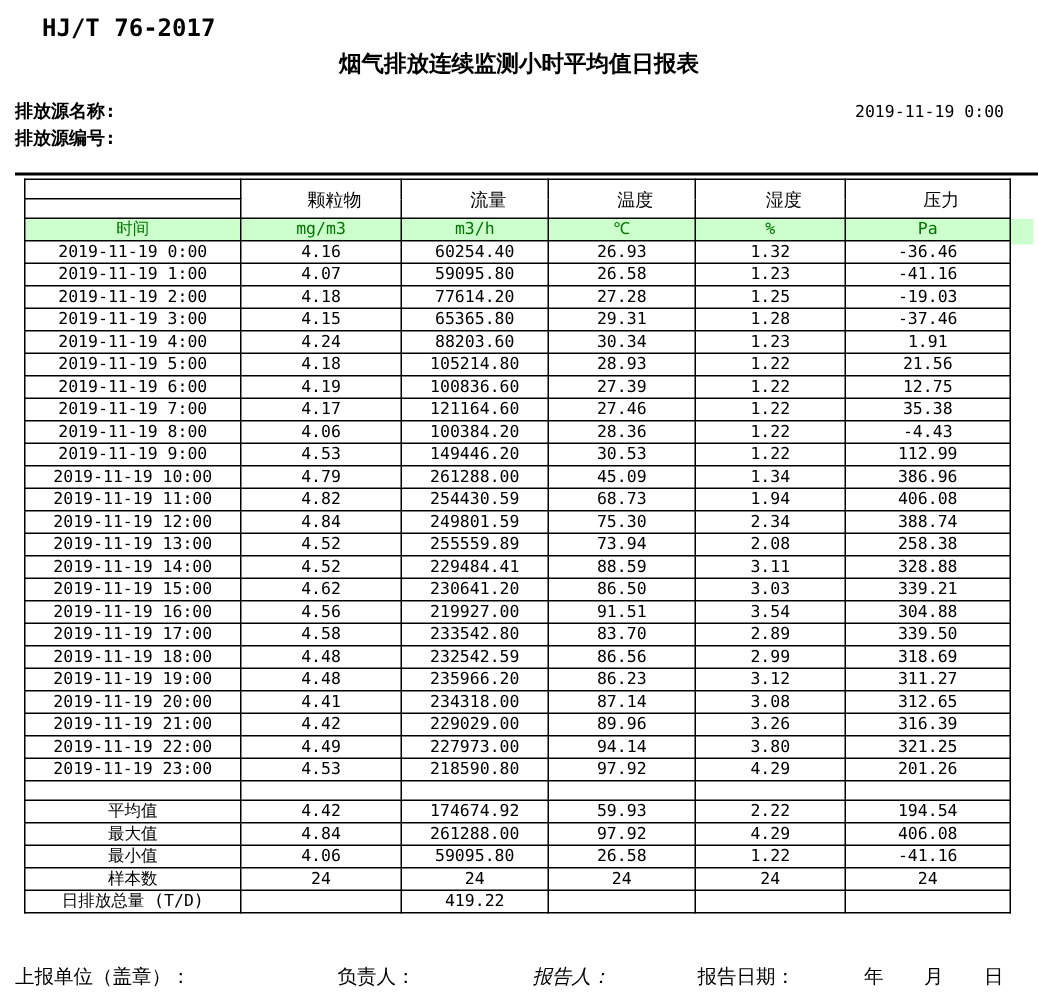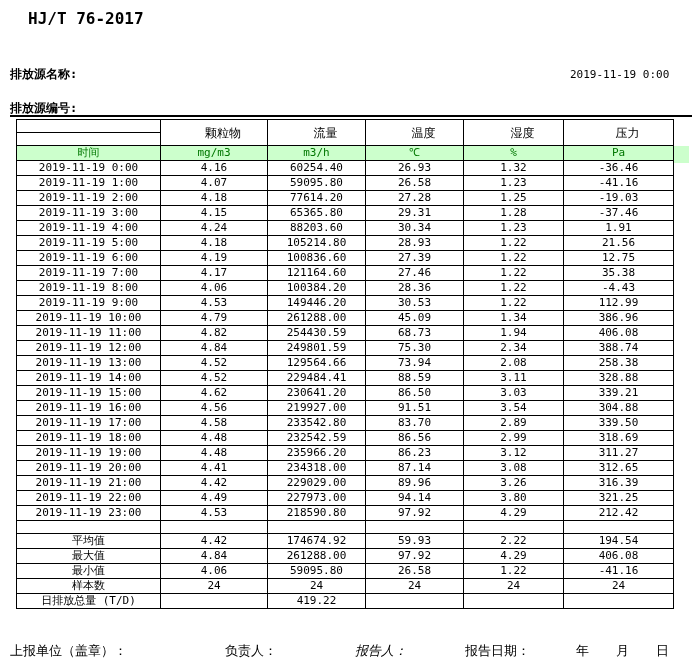--- a/index.html
+++ b/index.html
@@ -4,21 +4,21 @@
 <style>
   html,body{margin:0;padding:0;background:#fff;}
   #page{
     position:relative;width:692px;height:666px;background:#ffffff;
     font-family:"DejaVu Sans Mono","Liberation Mono",monospace;
     color:#000;overflow:hidden;
   }
   .doc-code{position:absolute;left:28px;top:9px;font-size:16px;font-weight:bold;letter-spacing:0;}
   .doc-title{position:absolute;left:0;top:33px;width:100%;text-align:center;font-size:15px;font-weight:bold;}
   .src-name{position:absolute;left:10px;top:66px;font-size:12px;font-weight:bold;}
-  .src-id{position:absolute;left:10px;top:84px;font-size:12px;font-weight:bold;margin-top:16px;}
+  .src-id{position:absolute;left:10px;top:84px;font-size:12px;font-weight:bold;}
   .hdr-date{position:absolute;left:570px;top:68px;font-size:11px;}
   .top-rule{position:absolute;left:10px;top:115px;width:682px;height:2px;background:#000;}
   table.rep{
     position:absolute;left:16px;top:119px;border-collapse:collapse;table-layout:fixed;
     font-size:11px;
   }
   table.rep td{
     border:1px solid #000;padding:0 2px;text-align:center;white-space:nowrap;
     overflow:hidden;height:14px;line-height:14px;
   }
@@ -40,20 +40,21 @@
   .f-year{left:576px;}
   .f-month{left:616px;}
   .f-day{left:656px;}
 </style>
 </head>
 <body>
 
 <div id="page">
 
   <div class="doc-code">HJ/T  76-2017</div>
+  <div class="doc-title">烟气排放连续监测小时平均值日报表</div>
   <div class="src-name">排放源名称:</div>
   <div class="src-id">排放源编号:</div>
   <div class="hdr-date">2019-11-19 0:00</div>
 
   <div class="top-rule"></div>
   <div class="green-tail"></div>
 
   <table class="rep">
     <colgroup>
       <col style="width:144px">
@@ -184,21 +185,21 @@
           <td>2019-11-19 12:00</td>
           <td>4.84</td>
           <td>249801.59</td>
           <td>75.30</td>
           <td>2.34</td>
           <td>388.74</td>
         </tr>
         <tr>
           <td>2019-11-19 13:00</td>
           <td>4.52</td>
-          <td>129564.66</td>
+          <td>255559.89</td>
           <td>73.94</td>
           <td>2.08</td>
           <td>258.38</td>
         </tr>
         <tr>
           <td>2019-11-19 14:00</td>
           <td>4.52</td>
           <td>229484.41</td>
           <td>88.59</td>
           <td>3.11</td>
@@ -267,21 +268,21 @@
           <td>94.14</td>
           <td>3.80</td>
           <td>321.25</td>
         </tr>
         <tr>
           <td>2019-11-19 23:00</td>
           <td>4.53</td>
           <td>218590.80</td>
           <td>97.92</td>
           <td>4.29</td>
-          <td>212.42</td>
+          <td>201.26</td>
         </tr>
         <tr class="blank-row">
           <td></td>
           <td></td>
           <td></td>
           <td></td>
           <td></td>
           <td></td>
         </tr>
         <tr class="sum-row">

